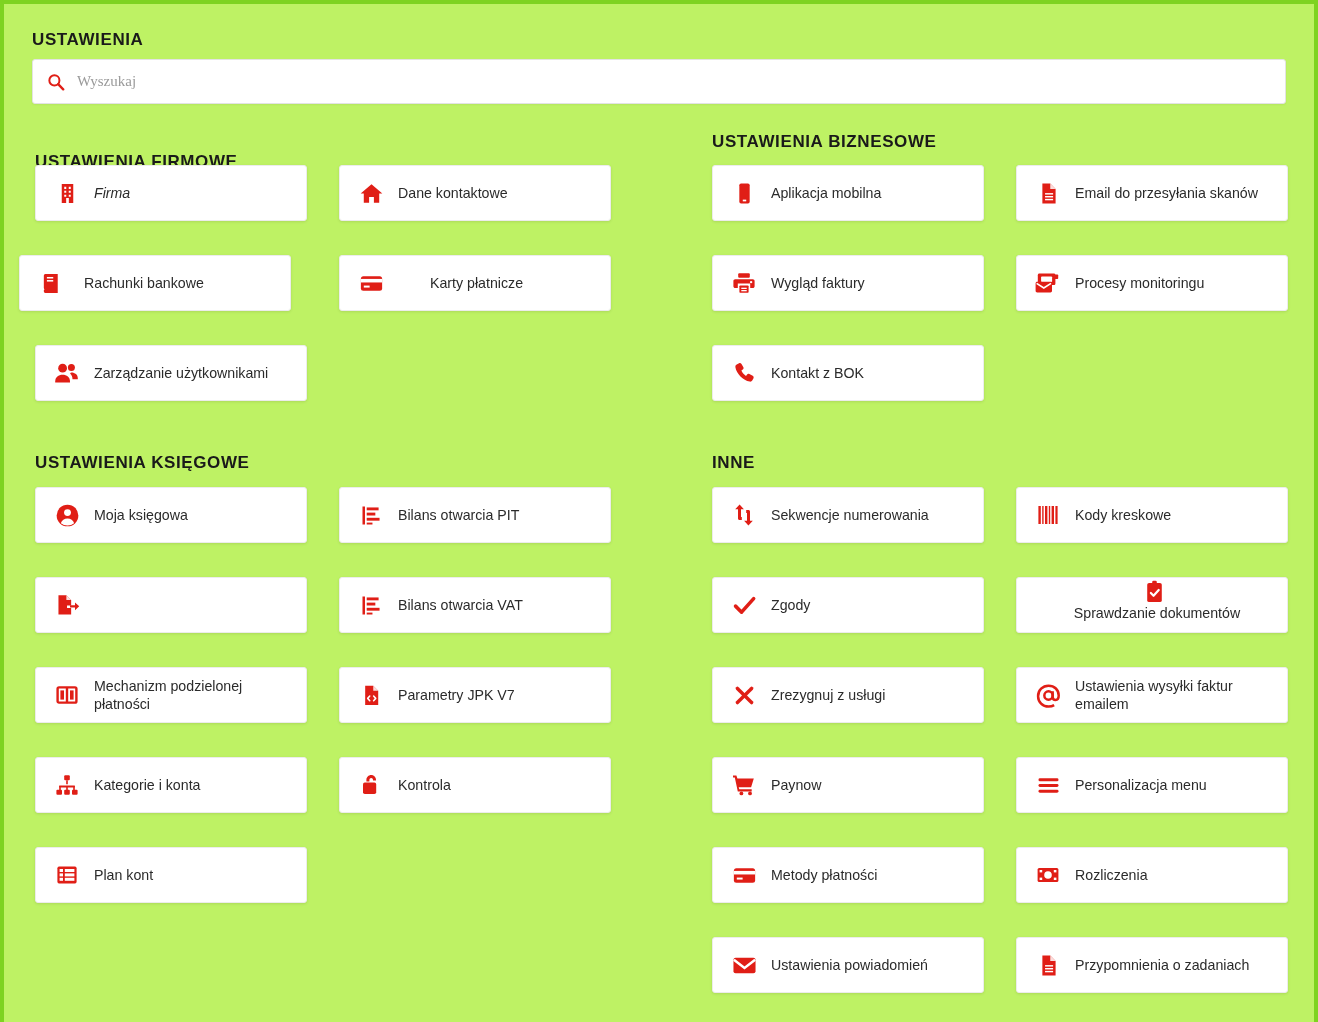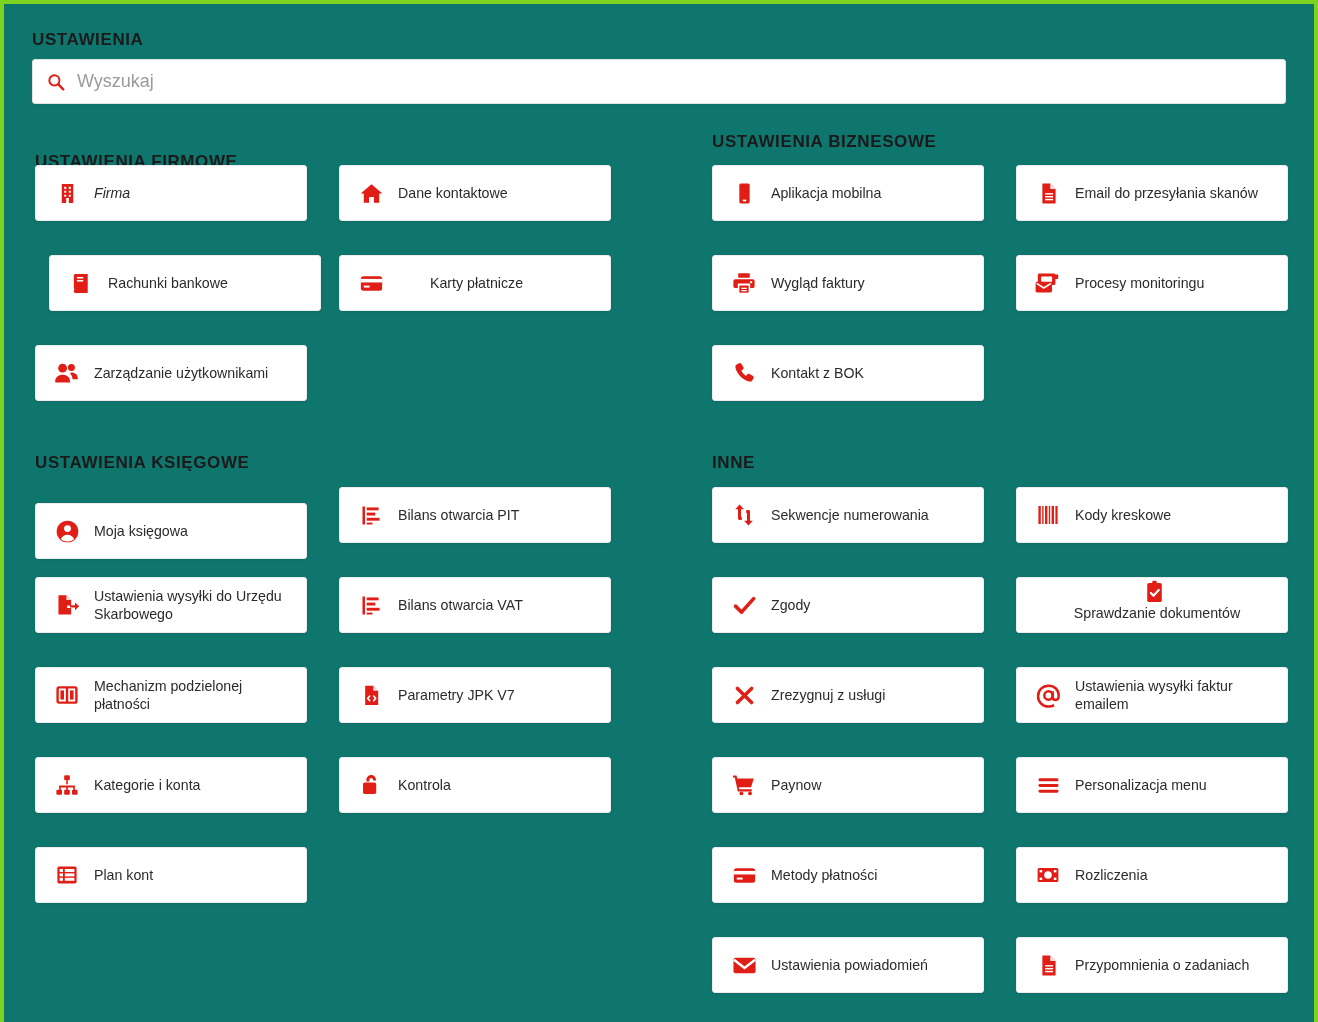--- a/index.html
+++ b/index.html
@@ -14,21 +14,21 @@
     border-right: 4px solid #7ED321;
     border-top: 4px solid #7ED321;
     overflow: hidden;
     position: relative;
   }
   .page {
     position: absolute;
     left: 0; top: 0;
     width: 1310px;
     height: 1018px;
-    background: #0f766e;
+    background: #bef264;
     padding: 0;
   }
 
   .header-title {
     position: absolute;
     left: 28px;
     top: 26px;
     font-size: 17px;
     font-weight: bold;
     letter-spacing: 0.6px;
@@ -51,25 +51,25 @@
   }
   .search-icon {
     width: 18px; height: 18px;
     flex: 0 0 18px;
     margin-right: 12px;
     display: block;
   }
   .search-input {
     border: none;
     outline: none;
-    font-size: 18px;
+    font-size: 15px;
     color: #555;
     width: 100%;
     background: transparent;
-    font-family: Liberation Sans, sans-serif;
+    font-family: Liberation Serif, serif;
   }
   .search-input::placeholder { color: #9a9a9a; }
 
   .section-title {
     position: absolute;
     font-size: 17px;
     font-weight: bold;
     letter-spacing: 0.6px;
     color: #1a1a1a;
     white-space: nowrap;
@@ -138,21 +138,21 @@
 
   <div class="card" style="left:335px; top:161px;">
     <span class="ico">
       <svg viewBox="0 0 24 24" width="25" height="25" fill="#E01E16">
         <path d="M12 3.2 1.6 12.1h3v8.7h5.1v-5.5h4.6v5.5h5.1v-8.7h3L12 3.2z"></path>
       </svg>
     </span>
     <span class="lbl">Dane kontaktowe</span>
   </div>
 
-  <div class="card" style="left:45px; top:251px;">
+  <div class="card" style="left:15px; top:251px;gap:6px;">
     <span class="ico">
       <svg viewBox="0 0 24 24" width="23" height="23" fill="#E01E16">
         <path d="M5.5 2h13v16.2h-13A1.6 1.6 0 0 1 4 16.6V3.6A1.6 1.6 0 0 1 5.5 2zM4 19.4c0-.9.7-1.6 1.5-1.6h13V22h-13A1.6 1.6 0 0 1 4 20.4v-1z"></path>
         <rect x="7.2" y="5.2" width="6.6" height="1.6" fill="#fff"></rect>
         <rect x="7.2" y="8.4" width="6.6" height="1.6" fill="#fff"></rect>
       </svg>
     </span>
     <span class="lbl">Rachunki bankowe</span>
   </div>
 
@@ -231,21 +231,21 @@
 
   <div class="card" style="left:708px; top:341px;">
     <span class="ico">
       <svg viewBox="0 0 24 24" width="24" height="24" fill="#E01E16">
         <path d="M7.1 2.2c.9-.4 1.9 0 2.4.8l1.9 3.3c.4.8.2 1.8-.6 2.3l-1.4 1c.6 1.9 2.7 4.3 4.6 5.3l1.1-1.4c.5-.7 1.5-.9 2.3-.5l3.3 1.8c.9.5 1.2 1.6.8 2.4l-1.1 2.1c-.5 1-1.6 1.5-2.7 1.3C11.2 19.5 4.4 12.7 3.4 6.2c-.2-1.1.3-2.2 1.3-2.7l2.4-1.3z"></path>
       </svg>
     </span>
     <span class="lbl">Kontakt z BOK</span>
   </div>
 
-  <div class="card" style="left:31px; top:483px;margin-top:16px;">
+  <div class="card" style="left:31px; top:483px;">
     <span class="ico">
       <svg viewBox="0 0 24 24" width="25" height="25" fill="#E01E16">
         <circle cx="12" cy="12" r="10.4"></circle>
         <circle cx="12" cy="9.2" r="3.3" fill="#fff"></circle>
         <path d="M5.6 19.4c.9-2.8 3.4-4.4 6.4-4.4s5.5 1.6 6.4 4.4a10.3 10.3 0 0 1-12.8 0z" fill="#fff"></path>
       </svg>
     </span>
     <span class="lbl">Moja księgowa</span>
   </div>
 
@@ -263,21 +263,20 @@
   </div>
 
   <div class="card" style="left:31px; top:573px;">
     <span class="ico">
       <svg viewBox="0 0 26 24" width="25" height="24" fill="#E01E16">
         <path d="M3.6 1.8h8.2l5 5v5.6h-4.3v2.7h4.3V22H3.6V1.8z"></path>
         <path d="M11.8 1.8l5 5h-5v-5z" fill="#fff" opacity="0.85"></path>
         <path d="M15.6 12.2h5.2V9.4l4.4 4-4.4 4v-2.8h-5.2v-2.4z"></path>
       </svg>
     </span>
-    <span class="lbl">Ustawienia wysyłki do Urzędu Skarbowego</span>
   </div>
 
   <div class="card" style="left:335px; top:573px;">
     <span class="ico">
       <svg viewBox="0 0 24 24" width="23" height="23" fill="#E01E16">
         <rect x="2.6" y="2.6" width="2.6" height="18.8"></rect>
         <rect x="7" y="3.6" width="12.4" height="3"></rect>
         <rect x="7" y="9" width="9" height="3"></rect>
         <rect x="7" y="14.4" width="13.4" height="3"></rect>
         <rect x="7" y="19.4" width="6" height="2"></rect>

